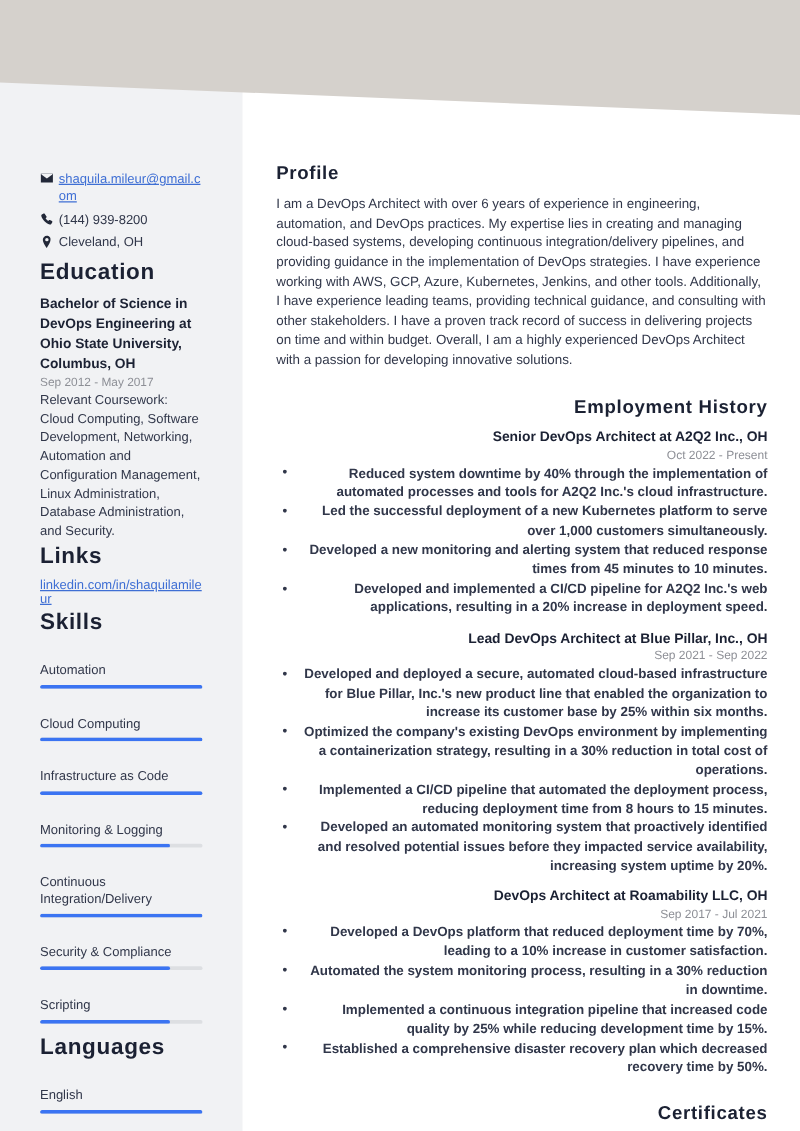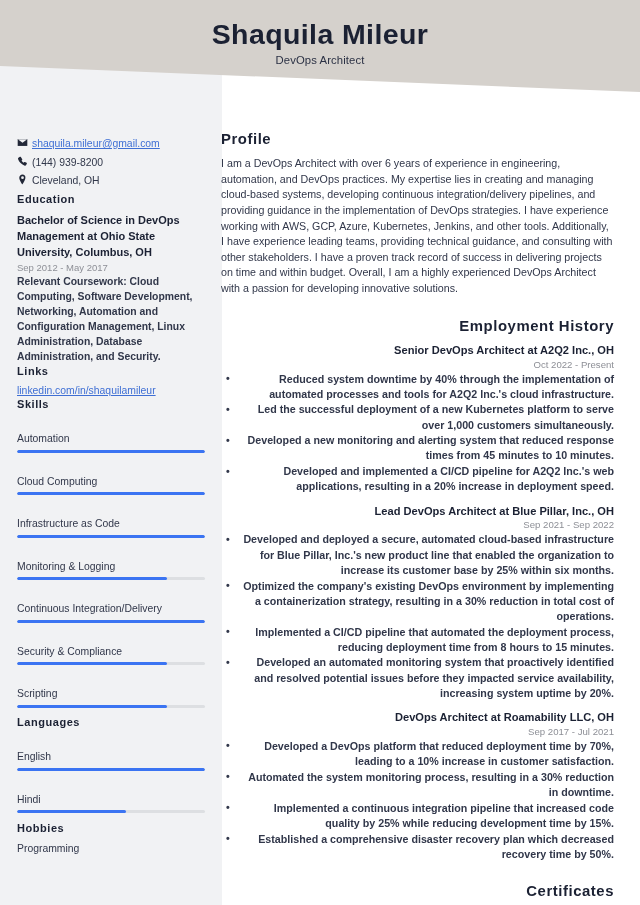--- a/index.html
+++ b/index.html
@@ -41,24 +41,24 @@
   .role {
     font-size: 11.3px;
     color: #2b3144;
     margin-top: 3px;
     letter-spacing: .1px;
   }
 
   
   .sidebar {
     position: absolute; top: 0; left: 0;
-    width: 222px; height: 905px;
+    width: 194px; height: 905px;
     background: #f1f2f4;
     z-index: 1;
-    padding: 0 17px;
+    padding: 0 32px;
   }
   .sidebar-inner { padding-top: 137px; }
 
   .contact-row {
     display: flex;
     align-items: flex-start;
     margin-bottom: 4.5px;
     font-size: 10.4px;
     color: #31374a;
     line-height: 1.35;
@@ -72,21 +72,21 @@
     line-height: 1.3;
   }
   .ci svg { display: block; }
   .link-blue {
     color: #3f6fd4;
     text-decoration: underline;
     word-break: break-all;
   }
 
   .side-h {
-    font-size: 11px;
+    font-size: 18px;
     font-weight: bold;
     color: #1b2133;
     letter-spacing: .55px;
     margin-bottom: 8px;
   }
   .edu-title {
     font-size: 11px;
     font-weight: bold;
     color: #1b2133;
     line-height: 1.45;
@@ -94,21 +94,20 @@
   .edu-date {
     font-size: 9.5px;
     color: #8d8f96;
     margin-top: 2px;
     margin-bottom: 2px;
   }
   .edu-desc {
     font-size: 10.4px;
     color: #31374a;
     line-height: 1.44;
-    font-weight: bold;
   }
   .side-link {
     font-size: 10.4px;
     display: block;
     margin-bottom: 2px;
   }
 
   .bar-item { margin-bottom: 8.5px; margin-top: 22px; }
   .bar-label {
     font-size: 10.4px;
@@ -224,21 +223,21 @@
             <span class="ci">
               <svg width="11" height="11" viewBox="0 0 16 16">
                 <path fill="#222838" d="M8 .8C5.4.8 3.3 2.9 3.3 5.5c0 3.4 4 9 4.2 9.3.1.2.4.2.5 0 .2-.3 4.2-5.9 4.2-9.3C12.7 2.9 10.6.8 8 .8zm0 6.6a2 2 0 1 1 0-4 2 2 0 0 1 0 4z"></path>
               </svg>
             </span>
             <span>Cleveland, OH</span>
           </div>
         </div>
 
       <div class="side-h">Education</div>
-      <div class="edu-title">Bachelor of Science in DevOps Management at Ohio State University, Columbus, OH</div>
+      <div class="edu-title">Bachelor of Science in DevOps Engineering at Ohio State University, Columbus, OH</div>
       <div class="edu-date">Sep 2012 - May 2017</div>
       <div class="edu-desc">Relevant Coursework: Cloud Computing, Software Development, Networking, Automation and Configuration Management, Linux Administration, Database Administration, and Security.</div>
 
       <div class="side-h">Links</div>
       <div id="links-list">
           <a class="side-link link-blue">linkedin.com/in/shaquilamileur</a>
         </div>
 
       <div class="side-h">Skills</div>
       <div id="skills-list">
@@ -349,18 +348,14 @@
           </div>
         </div>
     </div>
 
     <div class="section-gap">
       <div class="main-h">Certificates</div>
     </div>
   </main>
 
   <div class="header-band"></div>
-  <div class="header-text">
-    <div class="name">Shaquila Mileur</div>
-    <div class="role">DevOps Architect</div>
-  </div>
 
 </div>
 
 </body></html>

